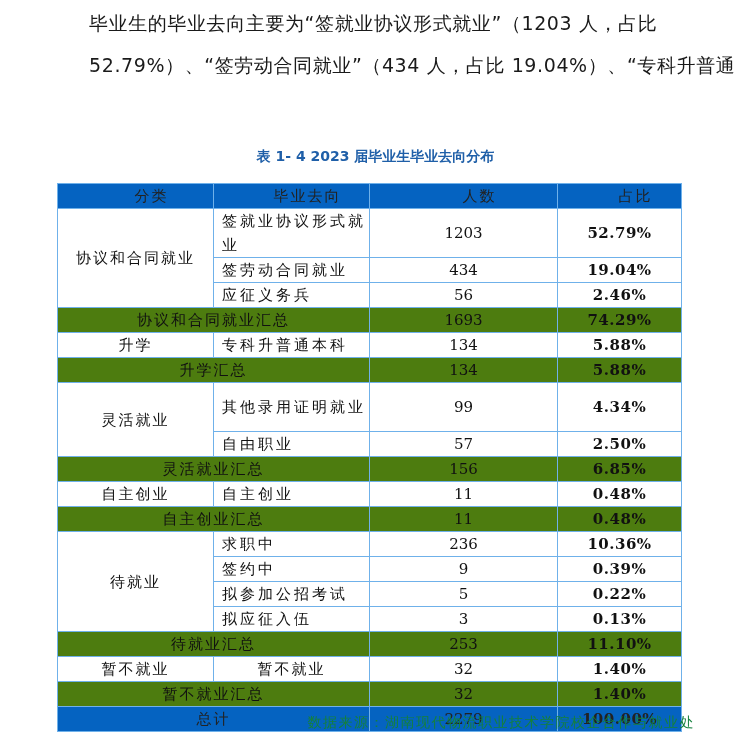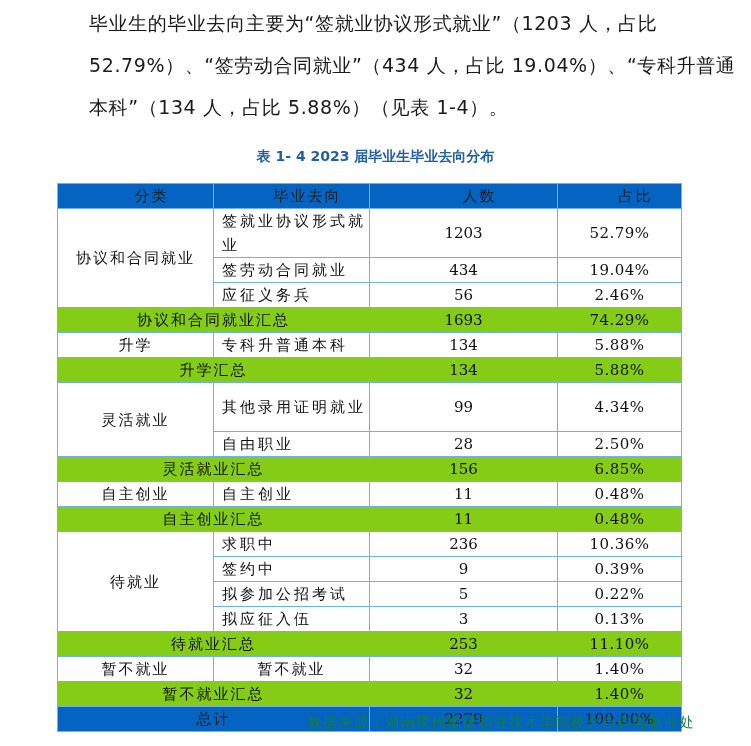--- a/index.html
+++ b/index.html
@@ -3,34 +3,33 @@
 <meta charset="utf-8">
 <style>
   html, body { margin:0; padding:0; background:#ffffff; }
   body { width:751px; height:746px; position:relative; overflow:hidden; font-family:"DejaVu Serif","Liberation Serif",serif; color:#111; }
   .para { position:absolute; left:57px; width:640px; font-family:"DejaVu Sans","Liberation Sans",sans-serif; font-size:19px; line-height:42px; color:#1a1a1a; top:2px; letter-spacing:0.6px;margin-left:32px; }
   .para div { white-space:nowrap; }
   .caption { position:absolute; top:148px; left:0; width:751px; text-align:center; font-family:"DejaVu Sans","Liberation Sans",sans-serif; font-weight:bold; font-size:14px; color:#1f5fa8; }
   table { position:absolute; left:57px; top:183px; border-collapse:collapse; table-layout:fixed; width:624px; font-size:15px; }
   td, th { border:1.5px solid #6fb1ea; text-align:center; vertical-align:middle; padding:0; line-height:24px; font-weight:normal; }
   th { background:#0563c1; color:#222; height:22px; letter-spacing:2px;padding-left:32px; }
-  .sub td { background:#84cc16; }
+  .sub td { background:#4d7c0f; }
   .total td { background:#0563c1; color:#222; }
   td.dest { text-align:left; padding-left:8px; letter-spacing:3px; }
   td.cat { letter-spacing:2px; }
-  .pct { letter-spacing:0.5px; }
+  .pct { letter-spacing:0.5px;font-weight:bold; }
   .source { position:absolute; top:714px; right:56px; font-size:14px; letter-spacing:1.5px; color:#15803d; }
 </style>
 </head>
 <body>
 
 <div class="para">
   <div>毕业生的毕业去向主要为“签就业协议形式就业”（1203 人，占比</div>
   <div>52.79%）、“签劳动合同就业”（434 人，占比 19.04%）、“专科升普通</div>
-  <div>本科”（134 人，占比 5.88%）（见表 1-4）。</div>
 </div>
 
 <div class="caption">表 1- 4 2023 届毕业生毕业去向分布</div>
 
 <table>
   <colgroup>
     <col style="width:156px">
       <col style="width:156px">
       <col style="width:188px">
       <col style="width:124px">
@@ -80,21 +79,21 @@
     </tr>
 
     <tr style="height:49px">
       <td rowspan="2" class="cat">灵活就业</td>
       <td class="dest">其他录用证明就业</td>
       <td>99</td>
       <td class="pct">4.34%</td>
     </tr>
     <tr>
       <td class="dest">自由职业</td>
-      <td>28</td>
+      <td>57</td>
       <td class="pct">2.50%</td>
     </tr>
     <tr class="sub">
       <td colspan="2" class="cat">灵活就业汇总</td>
       <td>156</td>
       <td class="pct">6.85%</td>
     </tr>
 
     <tr>
       <td class="cat">自主创业</td>

